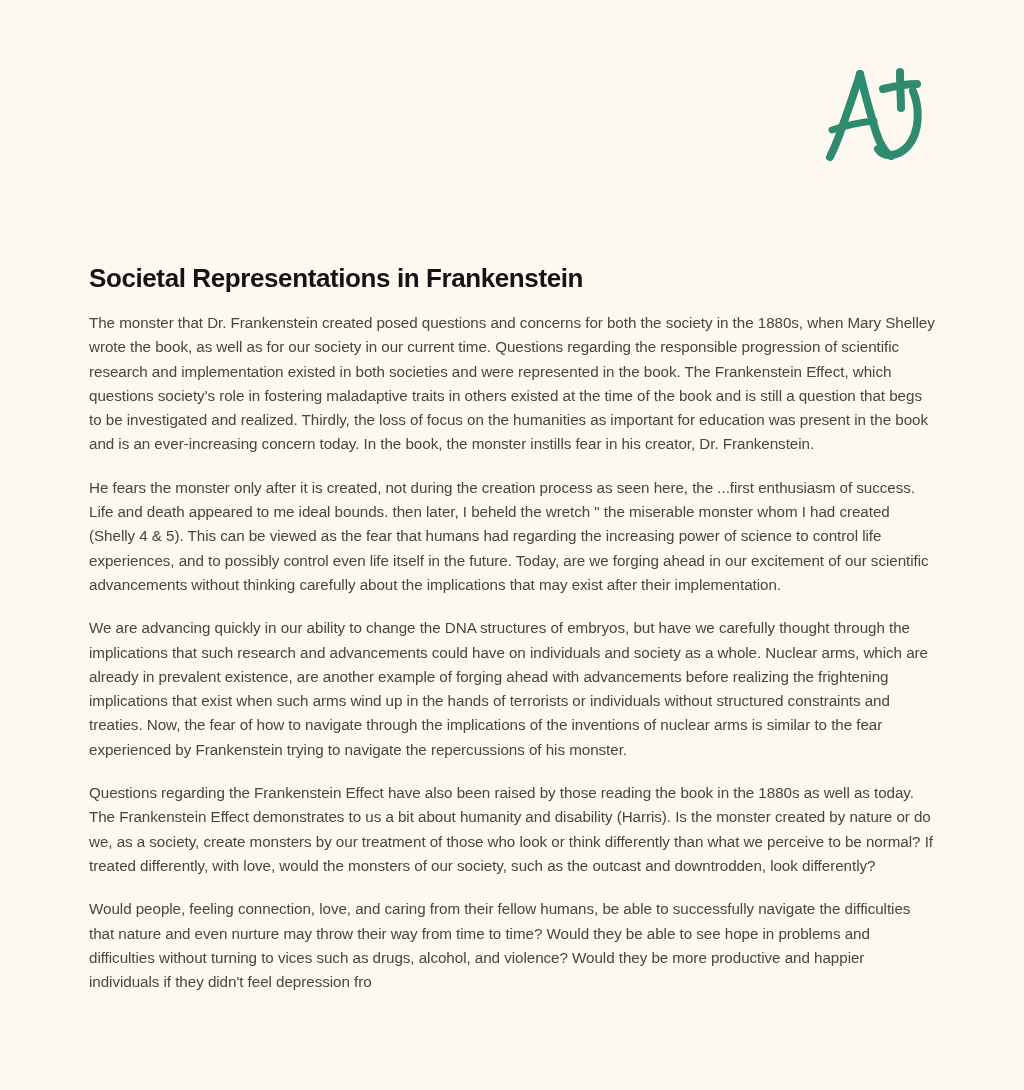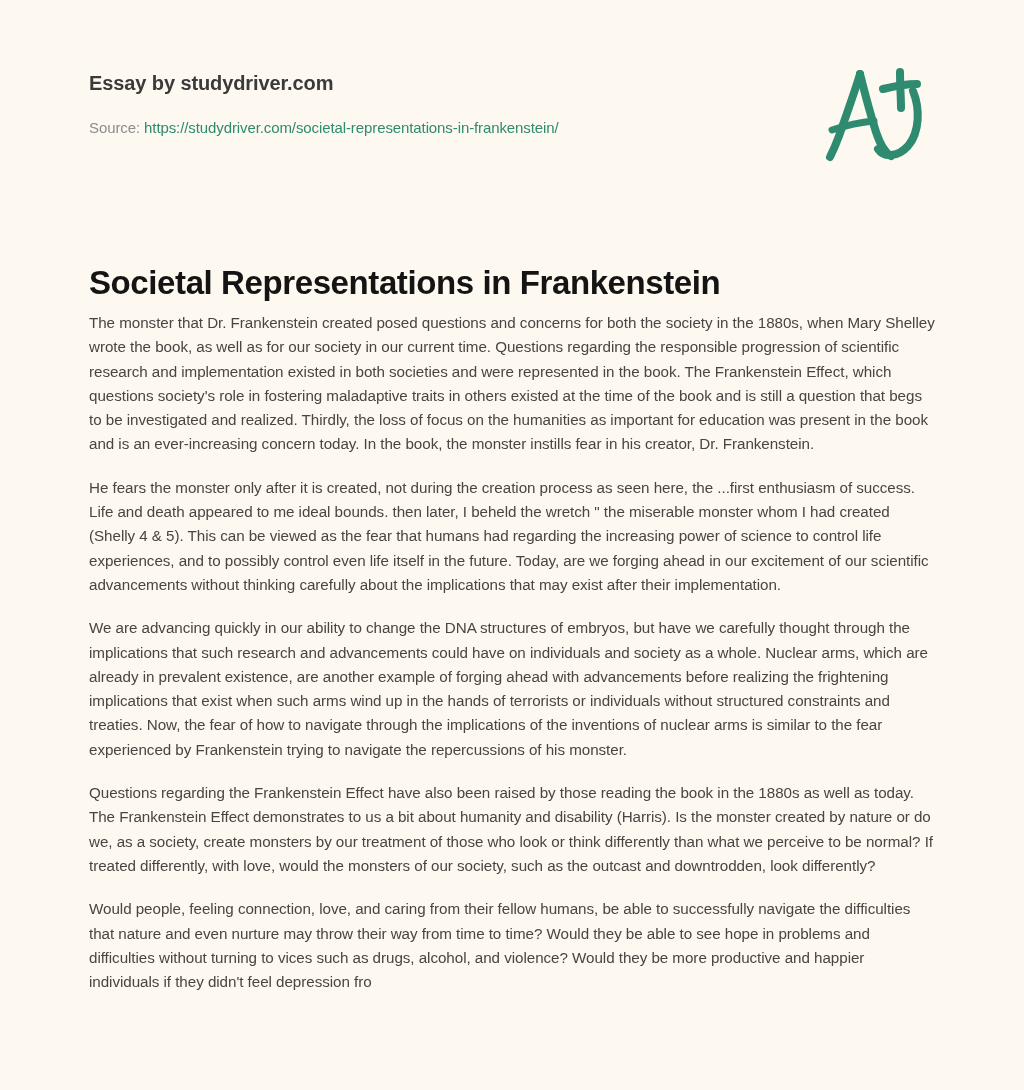--- a/index.html
+++ b/index.html
@@ -72,21 +72,21 @@
     width: 118px;
     height: 112px;
   }
 
   
   .doc-title {
     position: absolute;
     left: 89px;
     top: 241px;
     width: 880px;
-    font-size: 33px;
+    font-size: 26px;
     font-weight: bold;
     color: #141414;
     letter-spacing: -0.4px;
     line-height: 40px;
   }
 
   
   .body-copy {
     position: absolute;
     left: 89px;
@@ -104,26 +104,21 @@
     margin-bottom: 0;
   }
 </style>
 </head>
 <body>
 
 <div class="page">
 
   <div class="header">
 
-    <div class="essay-by">Essay by studydriver.com</div>
 
-    <div class="source-line">
-      <span class="source-label">Source:</span>
-      <a class="source-url" href="#">https://studydriver.com/societal-representations-in-frankenstein/</a>
-    </div>
 
     <div class="logo">
       <svg viewBox="0 0 118 112" xmlns="http://www.w3.org/2000/svg">
         <g fill="none" stroke="#2e8b6f" stroke-linecap="round" stroke-linejoin="round">
 
           <path d="M44 16 C40 30 30 58 23 78 C19 89 16 95 14 99" stroke-width="8"></path>
 
           <path d="M44 16 C48 32 55 58 60 74 C64 86 68 94 75 98" stroke-width="8"></path>
 
           <path d="M16 72 C28 68 46 64 58 63" stroke-width="7"></path>

